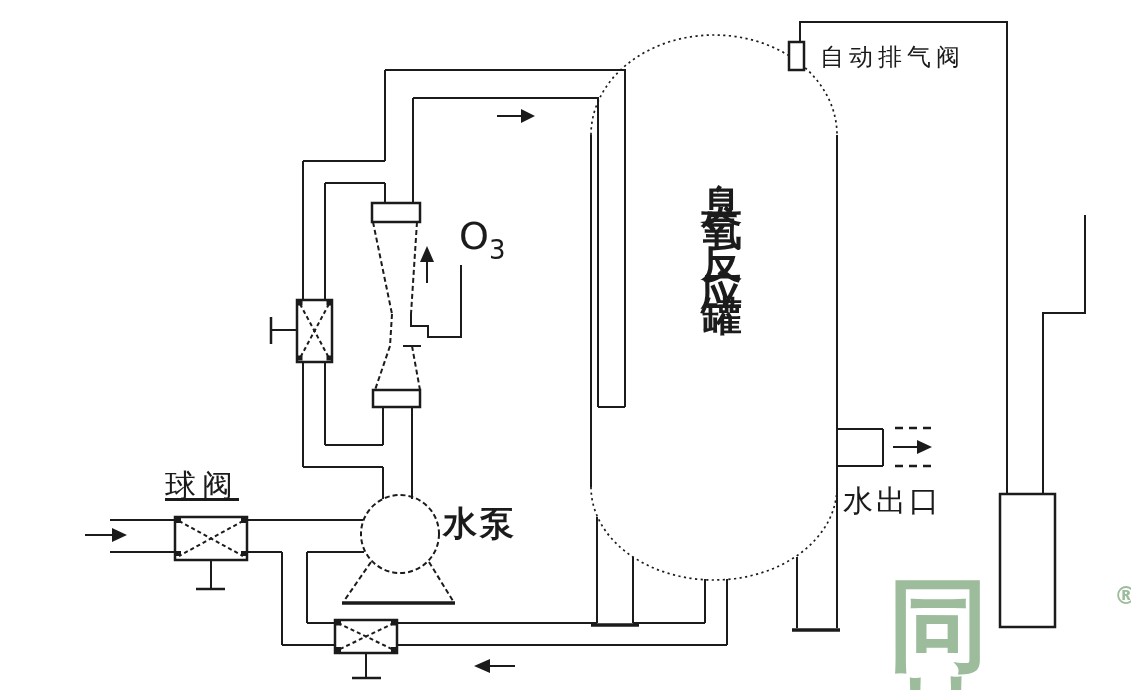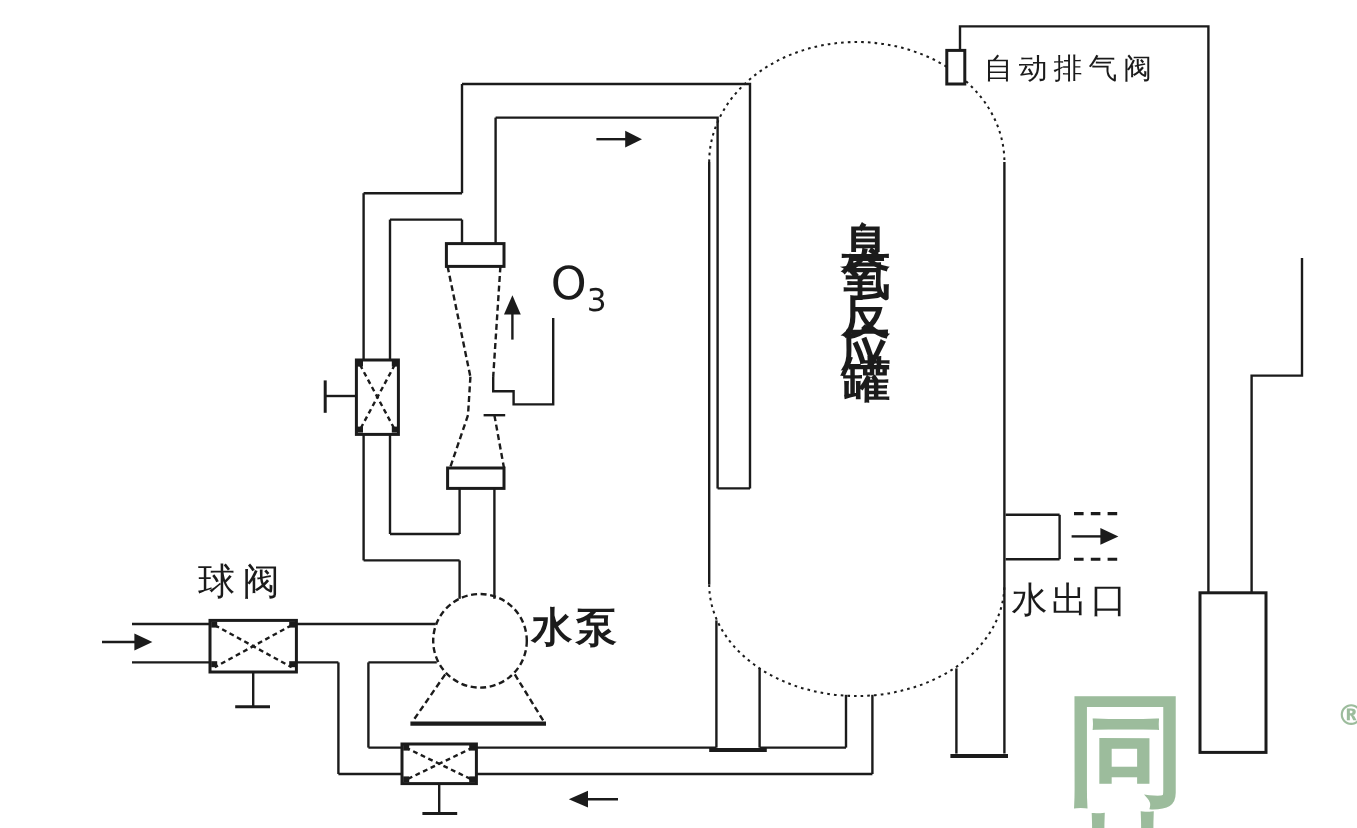--- a/index.html
+++ b/index.html
@@ -26,21 +26,21 @@
   .dot {stroke:var(--line);stroke-width:1.7;fill:none;stroke-dasharray:2.2 3.4;}
   .xd  {stroke:var(--line);stroke-width:2;fill:none;stroke-dasharray:4 3;}
   .fl  {fill:var(--line);stroke:none;}
   .odash{stroke:var(--line);stroke-width:2.6;fill:none;stroke-dasharray:8 6;}
 
   .lbl-exhaust{left:820px;top:45px;font-size:24px;letter-spacing:5px;}
   .lbl-tank{left:701px;top:151px;font-size:41px;letter-spacing:28px;
             writing-mode:vertical-rl;text-orientation:upright;font-weight:600;}
   .lbl-o3{left:446px;top:217px;font-size:38px;margin-left:13px;}
   .lbl-o3 .sub{font-size:26px;vertical-align:-10px;letter-spacing:0;}
-  .lbl-qiufa{left:165px;top:470px;font-size:31px;letter-spacing:6px;}
+  .lbl-qiufa{left:165px;top:470px;font-size:31px;letter-spacing:6px;text-decoration:underline;}
   .lbl-inlet{left:25px;top:569px;font-size:31px;letter-spacing:2px;}
   .lbl-pump{left:443px;top:506px;font-size:34px;letter-spacing:3px;font-weight:bold;}
   .lbl-outlet{left:843px;top:486px;font-size:30px;letter-spacing:3px;}
   .logo{position:absolute;left:888px;top:575px;z-index:1;color:var(--logo);
         font-size:101px;font-weight:700;letter-spacing:22px;line-height:1;}
   .logo-r{position:absolute;left:1114px;top:582px;z-index:1;color:var(--logo);
           font-size:24px;font-weight:700;}
 </style>
 </head>
 <body>

